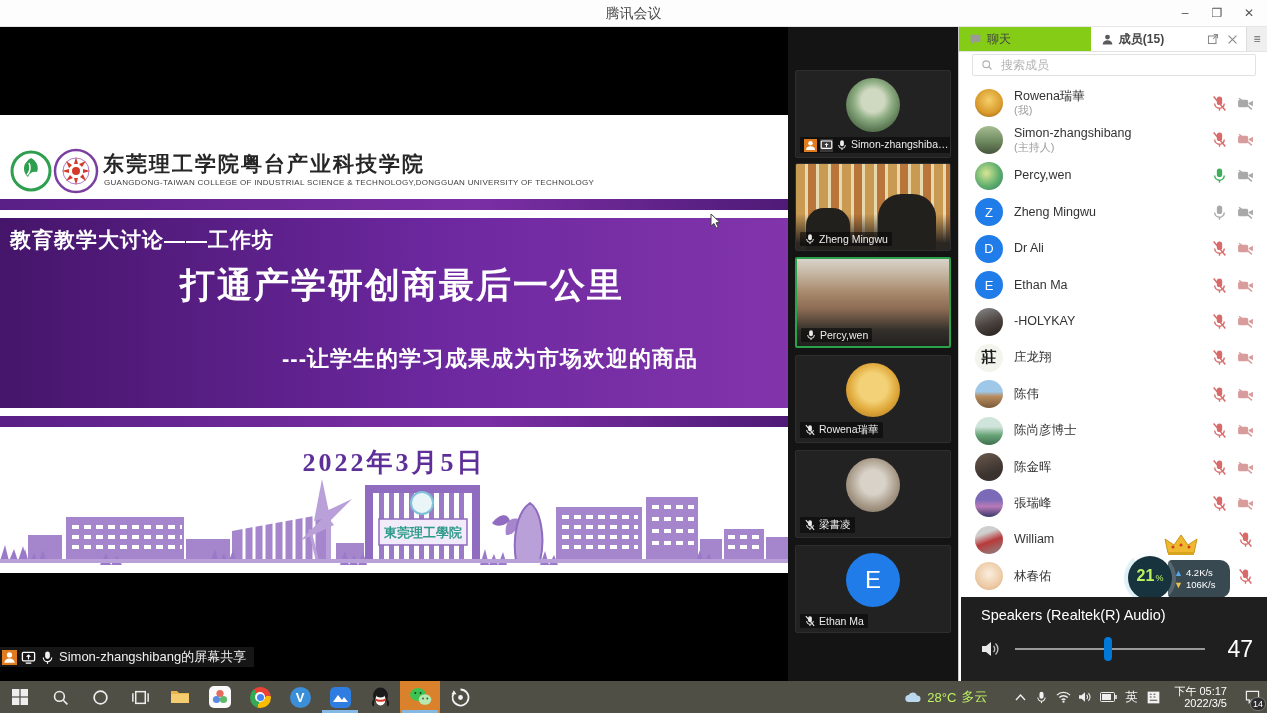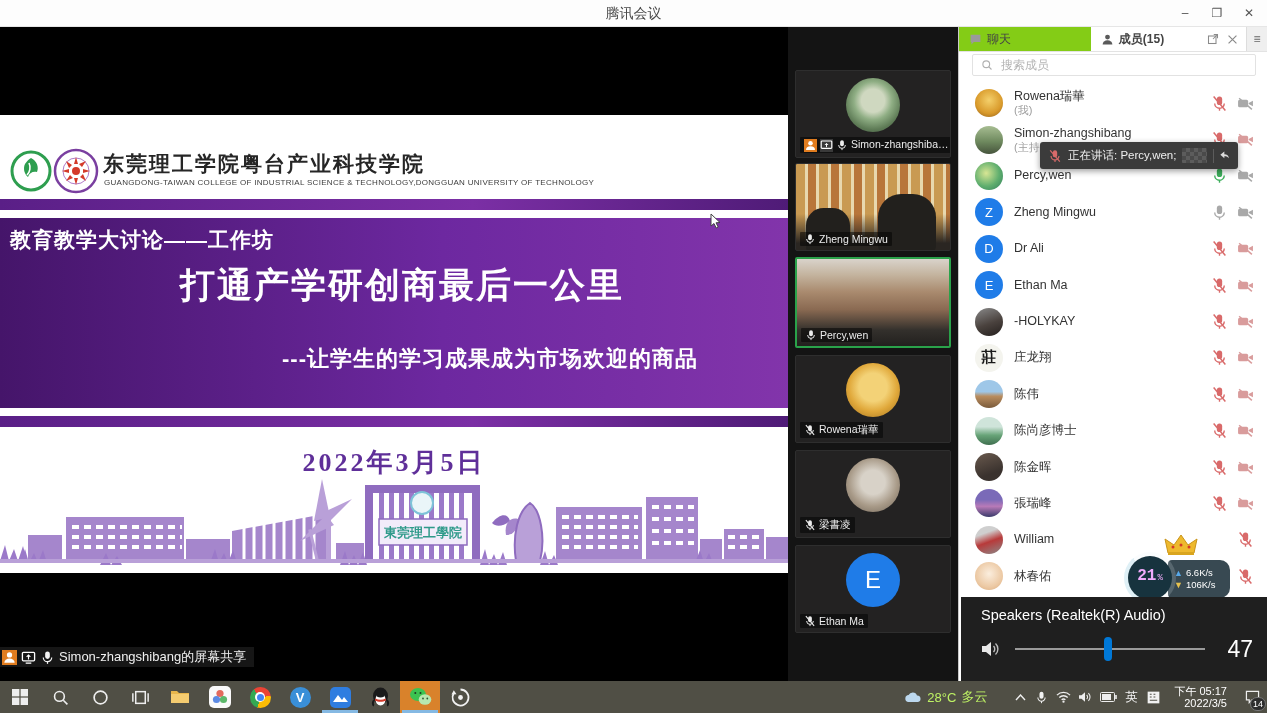--- a/index.html
+++ b/index.html
@@ -88,21 +88,21 @@
   .toast{left:1040px;top:142px;width:198px;height:27px;background:#3b3b3b;border-radius:3px;box-shadow:0 2px 6px rgba(0,0,0,.4);
          display:flex;align-items:center;gap:6px;padding:0 8px;box-sizing:border-box;z-index:6;}
   .toast-text{color:#eee;font-size:11.5px;white-space:nowrap;}
   .mosaic{width:34px;height:15px;background:
      repeating-conic-gradient(#5c5c5c 0 25%,#4a4a4a 0 50%) 0 0/8px 8px;border-radius:1px;}
   .toast-div{width:1px;height:14px;background:#5c5c5c;}
   
   .spd-circle{left:1124px;top:552px;width:52px;height:52px;border-radius:50%;z-index:8;
       background:conic-gradient(from 190deg,#dff0f6 0 130deg,rgba(230,240,245,.18) 130deg 360deg);
       display:flex;align-items:center;justify-content:center;}
-  .spd-inner{width:44px;height:44px;border-radius:50%;background:#17333e;display:flex;align-items:baseline;justify-content:center;color:#f0abfc;padding-top:12px;box-sizing:border-box;font-family:Liberation Mono, monospace;}
+  .spd-inner{width:44px;height:44px;border-radius:50%;background:#17333e;display:flex;align-items:baseline;justify-content:center;color:#bef264;padding-top:12px;box-sizing:border-box;}
   .spd-val{font-size:16px;font-weight:bold;line-height:16px;}
   .spd-unit{font-size:9px;margin-left:1px;}
   .spd-pill{left:1168px;top:560px;width:62px;height:38px;background:rgba(28,48,58,.88);border-radius:4px 10px 10px 4px;z-index:7;
       display:flex;flex-direction:column;justify-content:center;gap:2px;padding:0 6px;box-sizing:border-box;}
   .spd-line{display:flex;align-items:center;gap:3px;color:#fff;font-size:9.5px;line-height:10px;}
   .arr-up{color:#57a8e8;font-size:9px;} .arr-dn{color:#e6c14f;font-size:9px;}
   
   .volfly{left:961px;top:597px;width:306px;height:84px;background:#1f1f1f;z-index:9;}
   .vol-title{left:20px;top:10px;font-size:14.5px;color:#fff;}
   .vol-row{left:0;top:32px;width:100%;height:40px;display:flex;align-items:center;justify-content:space-between;}
@@ -712,48 +712,32 @@
               <path d="M3.5 8a4.5 4.5 0 0 0 9 0" fill="none" stroke="currentColor" stroke-width="1.3"></path>
               <line x1="8" y1="12.5" x2="8" y2="14.8" stroke="currentColor" stroke-width="1.3"></line>
               <line class="slash" x1="2.5" y1="1.5" x2="13.5" y2="14.5" stroke="currentColor" stroke-width="1.4"></line>
             </svg>
           </span>
       </div>
 
     </div>
   </div>
 
-  <div class="abs toast">
-    <span class="stat c-red" style="width:14px;height:14px">
-        <svg class="ic" viewBox="0 0 16 16">
-          <rect x="5.5" y="1.5" width="5" height="8" rx="2.5" fill="currentColor"></rect>
-          <path d="M3.5 8a4.5 4.5 0 0 0 9 0" fill="none" stroke="currentColor" stroke-width="1.3"></path>
-          <line x1="8" y1="12.5" x2="8" y2="14.8" stroke="currentColor" stroke-width="1.3"></line>
-          <line class="slash" x1="2.5" y1="1.5" x2="13.5" y2="14.5" stroke="currentColor" stroke-width="1.4"></line>
-        </svg>
-      </span>
-    <span class="toast-text">正在讲话: Percy,wen;</span>
-    <span class="mosaic"></span>
-    <span class="toast-div"></span>
-    <svg width="15" height="13" viewBox="0 0 16 14">
-        <path d="M8 1L2 6l6 5V8c3.5 0 5.5.9 6.8 3.2C14.5 7 12 5 8 5z" fill="#dcdcdc"></path>
-      </svg>
-  </div>
 
   <svg class="abs" style="left:1164px;top:534px;z-index:8" width="34" height="22" viewBox="0 0 34 22">
     <path d="M4 19L1 5l9 6 7-10 7 10 9-6-3 14z" fill="#eeb92e" stroke="#c9941a" stroke-width="1"></path>
     <rect x="4" y="18" width="26" height="3" fill="#d9a51f"></rect>
     <circle cx="9" cy="13" r="1.5" fill="#d43a2a"></circle>
       <circle cx="17" cy="11" r="1.5" fill="#d43a2a"></circle>
       <circle cx="25" cy="13" r="1.5" fill="#d43a2a"></circle>
   </svg>
   <div class="abs spd-pill">
     <div class="spd-line">
         <span class="arr-up">▲</span>
-        <span>6.6K/s</span>
+        <span>4.2K/s</span>
       </div>
     <div class="spd-line">
         <span class="arr-dn">▼</span>
         <span>106K/s</span>
       </div>
   </div>
   <div class="abs spd-circle">
     <div class="spd-inner">
       <span class="spd-val">21</span>
       <span class="spd-unit">%</span>

